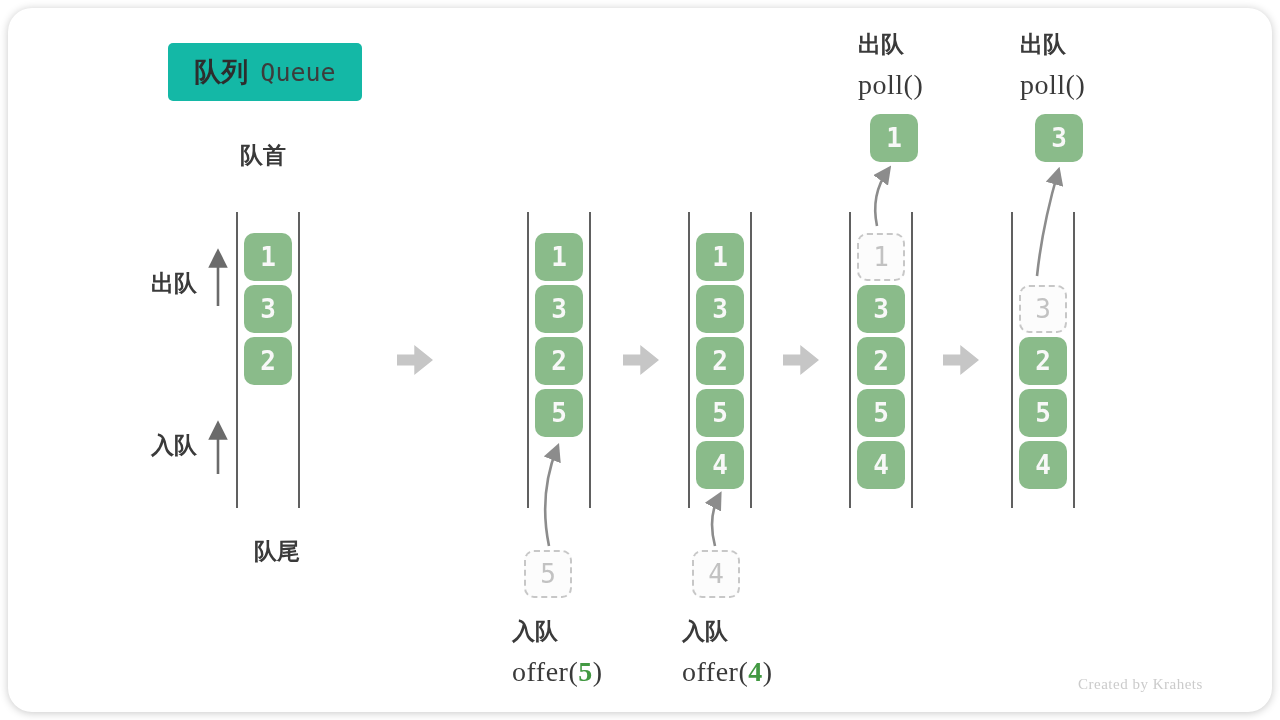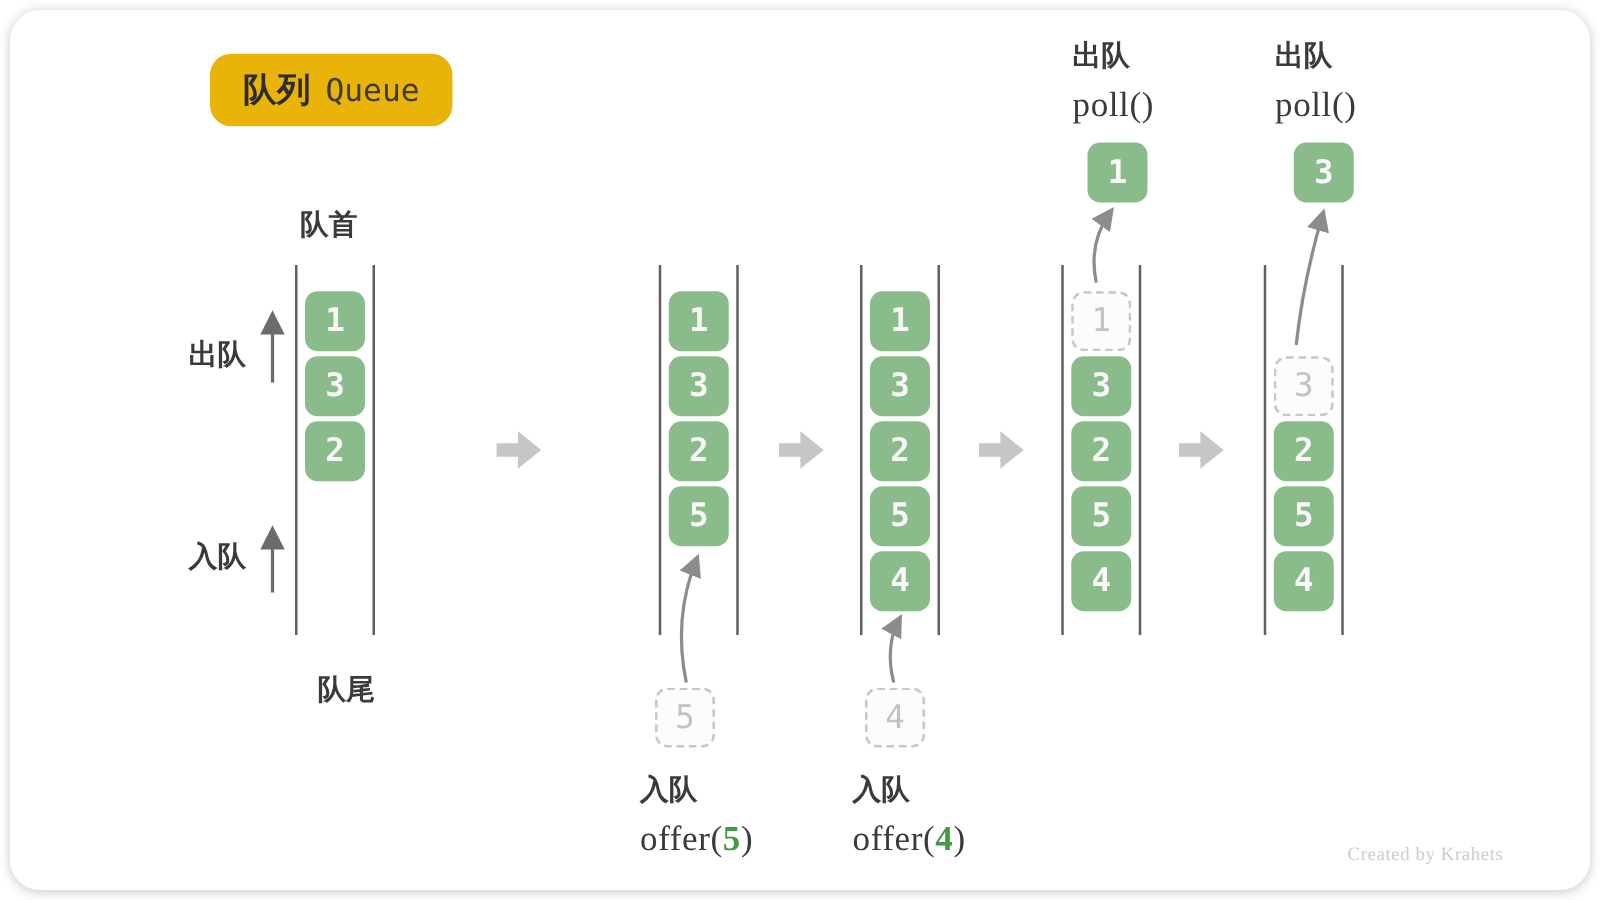--- a/index.html
+++ b/index.html
@@ -3,21 +3,21 @@
 <meta charset="utf-8">
 <style>
   html,body{margin:0;padding:0;background:#ffffff;}
   .stage{position:relative;width:1280px;height:720px;overflow:hidden;
          font-family:"Liberation Sans","DejaVu Sans",sans-serif;}
   .canvas{position:absolute;left:8px;top:8px;right:8px;bottom:8px;
           background:#ffffff;border-radius:24px;
           box-shadow:0 1px 9px rgba(0,0,0,0.22);}
   
   .badge{position:absolute;left:168px;top:43px;width:194px;height:58px;
-         background:#eab308;border-radius:17px;display:flex;align-items:center;
+         background:#14b8a6;border-radius:5px;display:flex;align-items:center;
          justify-content:center;gap:12px;}
   .badge .zh{font-size:27px;font-weight:700;color:#2d2d2d;}
   .badge .en{font-family:"DejaVu Sans Mono","Liberation Mono",monospace;
              font-size:25px;color:#3c3c3c;}
   
   .vline{position:absolute;top:212px;width:2px;height:296px;background:#606060;}
   
   .cell{position:absolute;width:48px;height:48px;border-radius:10px;
         background:#8abb8a;color:#f8f8f8;display:flex;align-items:center;
         justify-content:center;
@@ -47,21 +47,21 @@
 <body>
 
 <div class="stage">
   <div class="canvas"></div>
 
   <div class="badge">
     <span class="zh">队列</span>
     <span class="en">Queue</span>
   </div>
 
-  <div class="zhlbl" style="left:240px;top:164px">队首</div>
+  <div class="zhlbl" style="left:240px;top:140px">队首</div>
   <div class="zhlbl" style="left:254px;top:536px">队尾</div>
   <div class="zhlbl" style="left:151px;top:268px">出队</div>
   <div class="zhlbl" style="left:151px;top:430px">入队</div>
 
   <div class="vline" style="left:236px"></div>
   <div class="vline" style="left:298px"></div>
   <div class="vline" style="left:527px"></div>
   <div class="vline" style="left:589px"></div>
   <div class="vline" style="left:688px"></div>
   <div class="vline" style="left:750px"></div>

